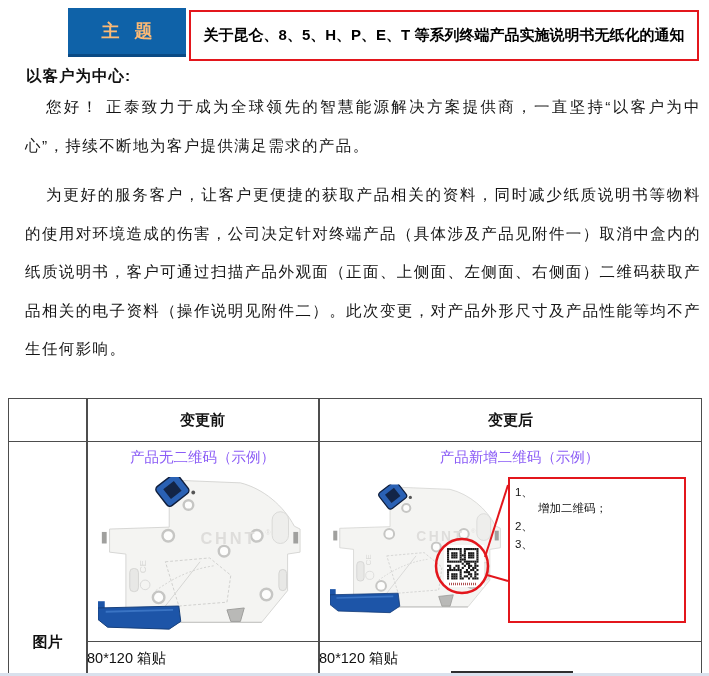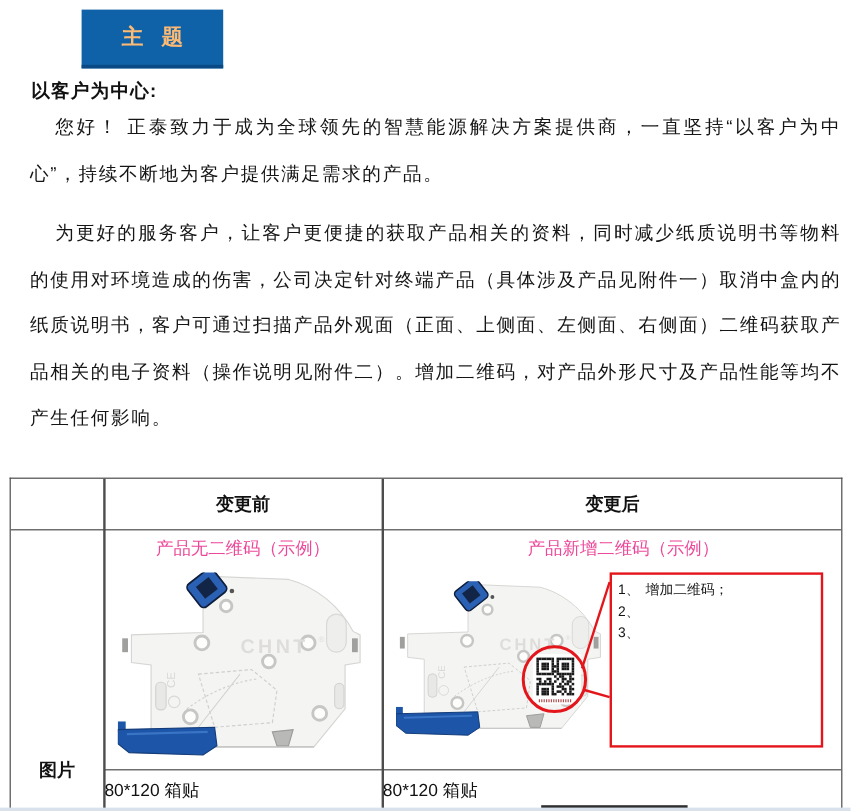--- a/index.html
+++ b/index.html
@@ -35,58 +35,61 @@
   }
   .vline,.hline{position:absolute;background:#4d4d4d;}
   .v1{left:77px;top:0;width:1.5px;height:278px;}
   .v2{left:309px;top:0;width:1.5px;height:278px;}
   .h1{left:0;top:41.5px;width:100%;height:1.5px;}
   .h2{left:78px;top:241.5px;right:0;height:1.5px;}
   .th{position:absolute;top:0;height:42px;display:flex;align-items:center;justify-content:center;
       font-weight:bold;font-size:15px;}
   .th-before{left:78px;width:231px;}
   .th-after{left:310px;width:383px;}
-  .cap{position:absolute;top:49px;text-align:center;font-size:14.5px;color:#ec4899;}
+  .cap{position:absolute;top:49px;text-align:center;font-size:14.5px;color:#8b5cf6;}
   .cap-before{left:78px;width:231px;}
   .cap-after{left:306px;width:409px;}
   .row-label{position:absolute;left:0;top:234px;width:77px;text-align:center;
       font-weight:bold;font-size:15px;}
   .foot{position:absolute;top:250px;font-size:14.5px;}
   .foot-before{left:78px;width:231px;}
   .foot-after{left:310px;width:383px;}
   
   .brk{position:absolute;}
   .brk-before{left:98px;top:476px;width:204px;height:160px;}
   .brk-after{left:330px;top:472px;width:172px;height:158px;}
   .overlay{position:absolute;left:0;top:0;width:709px;height:676px;pointer-events:none;}
   
   .ann-box{
     left:508px;top:477px;width:178px;min-height:146px;border:2px solid #e3161c;
     box-sizing:border-box;background:#fff;padding:4px 4px 3px 5px;
     font-size:11.5px;line-height:18px;color:#131313;
   }
   .ann-item{display:flex;}
   .ann-num{flex:none;width:23px;}
-  .ann-text{flex:1;}
+  .ann-text{flex:1;margin-top:16px;}
   
   .next-row-line{left:451px;top:671px;width:122px;height:2.5px;background:#2f2f2f;}
   .bottom-band{left:0;top:672.5px;width:709px;height:3.5px;background:#d9e1ed;}
 </style>
 </head>
 <body>
 
 <div class="page">
 
   <div class="abs subject-box">
     <span>主 题</span>
   </div>
+  <div class="abs title-box">
+    <span>关于昆仑、8、5、H、P、E、T 等系列终端产品实施说明书无纸化的通知</span>
+  </div>
 
   <div class="abs salutation">以客户为中心:</div>
   <div class="abs para para1">您好！ 正泰致力于成为全球领先的智慧能源解决方案提供商，一直坚持“以客户为中心”，持续不断地为客户提供满足需求的产品。</div>
-  <div class="abs para para2">为更好的服务客户，让客户更便捷的获取产品相关的资料，同时减少纸质说明书等物料的使用对环境造成的伤害，公司决定针对终端产品（具体涉及产品见附件一）取消中盒内的纸质说明书，客户可通过扫描产品外观面（正面、上侧面、左侧面、右侧面）二维码获取产品相关的电子资料（操作说明见附件二）。增加二维码，对产品外形尺寸及产品性能等均不产生任何影响。</div>
+  <div class="abs para para2">为更好的服务客户，让客户更便捷的获取产品相关的资料，同时减少纸质说明书等物料的使用对环境造成的伤害，公司决定针对终端产品（具体涉及产品见附件一）取消中盒内的纸质说明书，客户可通过扫描产品外观面（正面、上侧面、左侧面、右侧面）二维码获取产品相关的电子资料（操作说明见附件二）。此次变更，对产品外形尺寸及产品性能等均不产生任何影响。</div>
 
   <div class="abs tbl">
     <div class="vline v1"></div>
     <div class="vline v2"></div>
     <div class="hline h1"></div>
     <div class="hline h2"></div>
 
     <div class="th th-before">变更前</div>
     <div class="th th-after">变更后</div>
 

